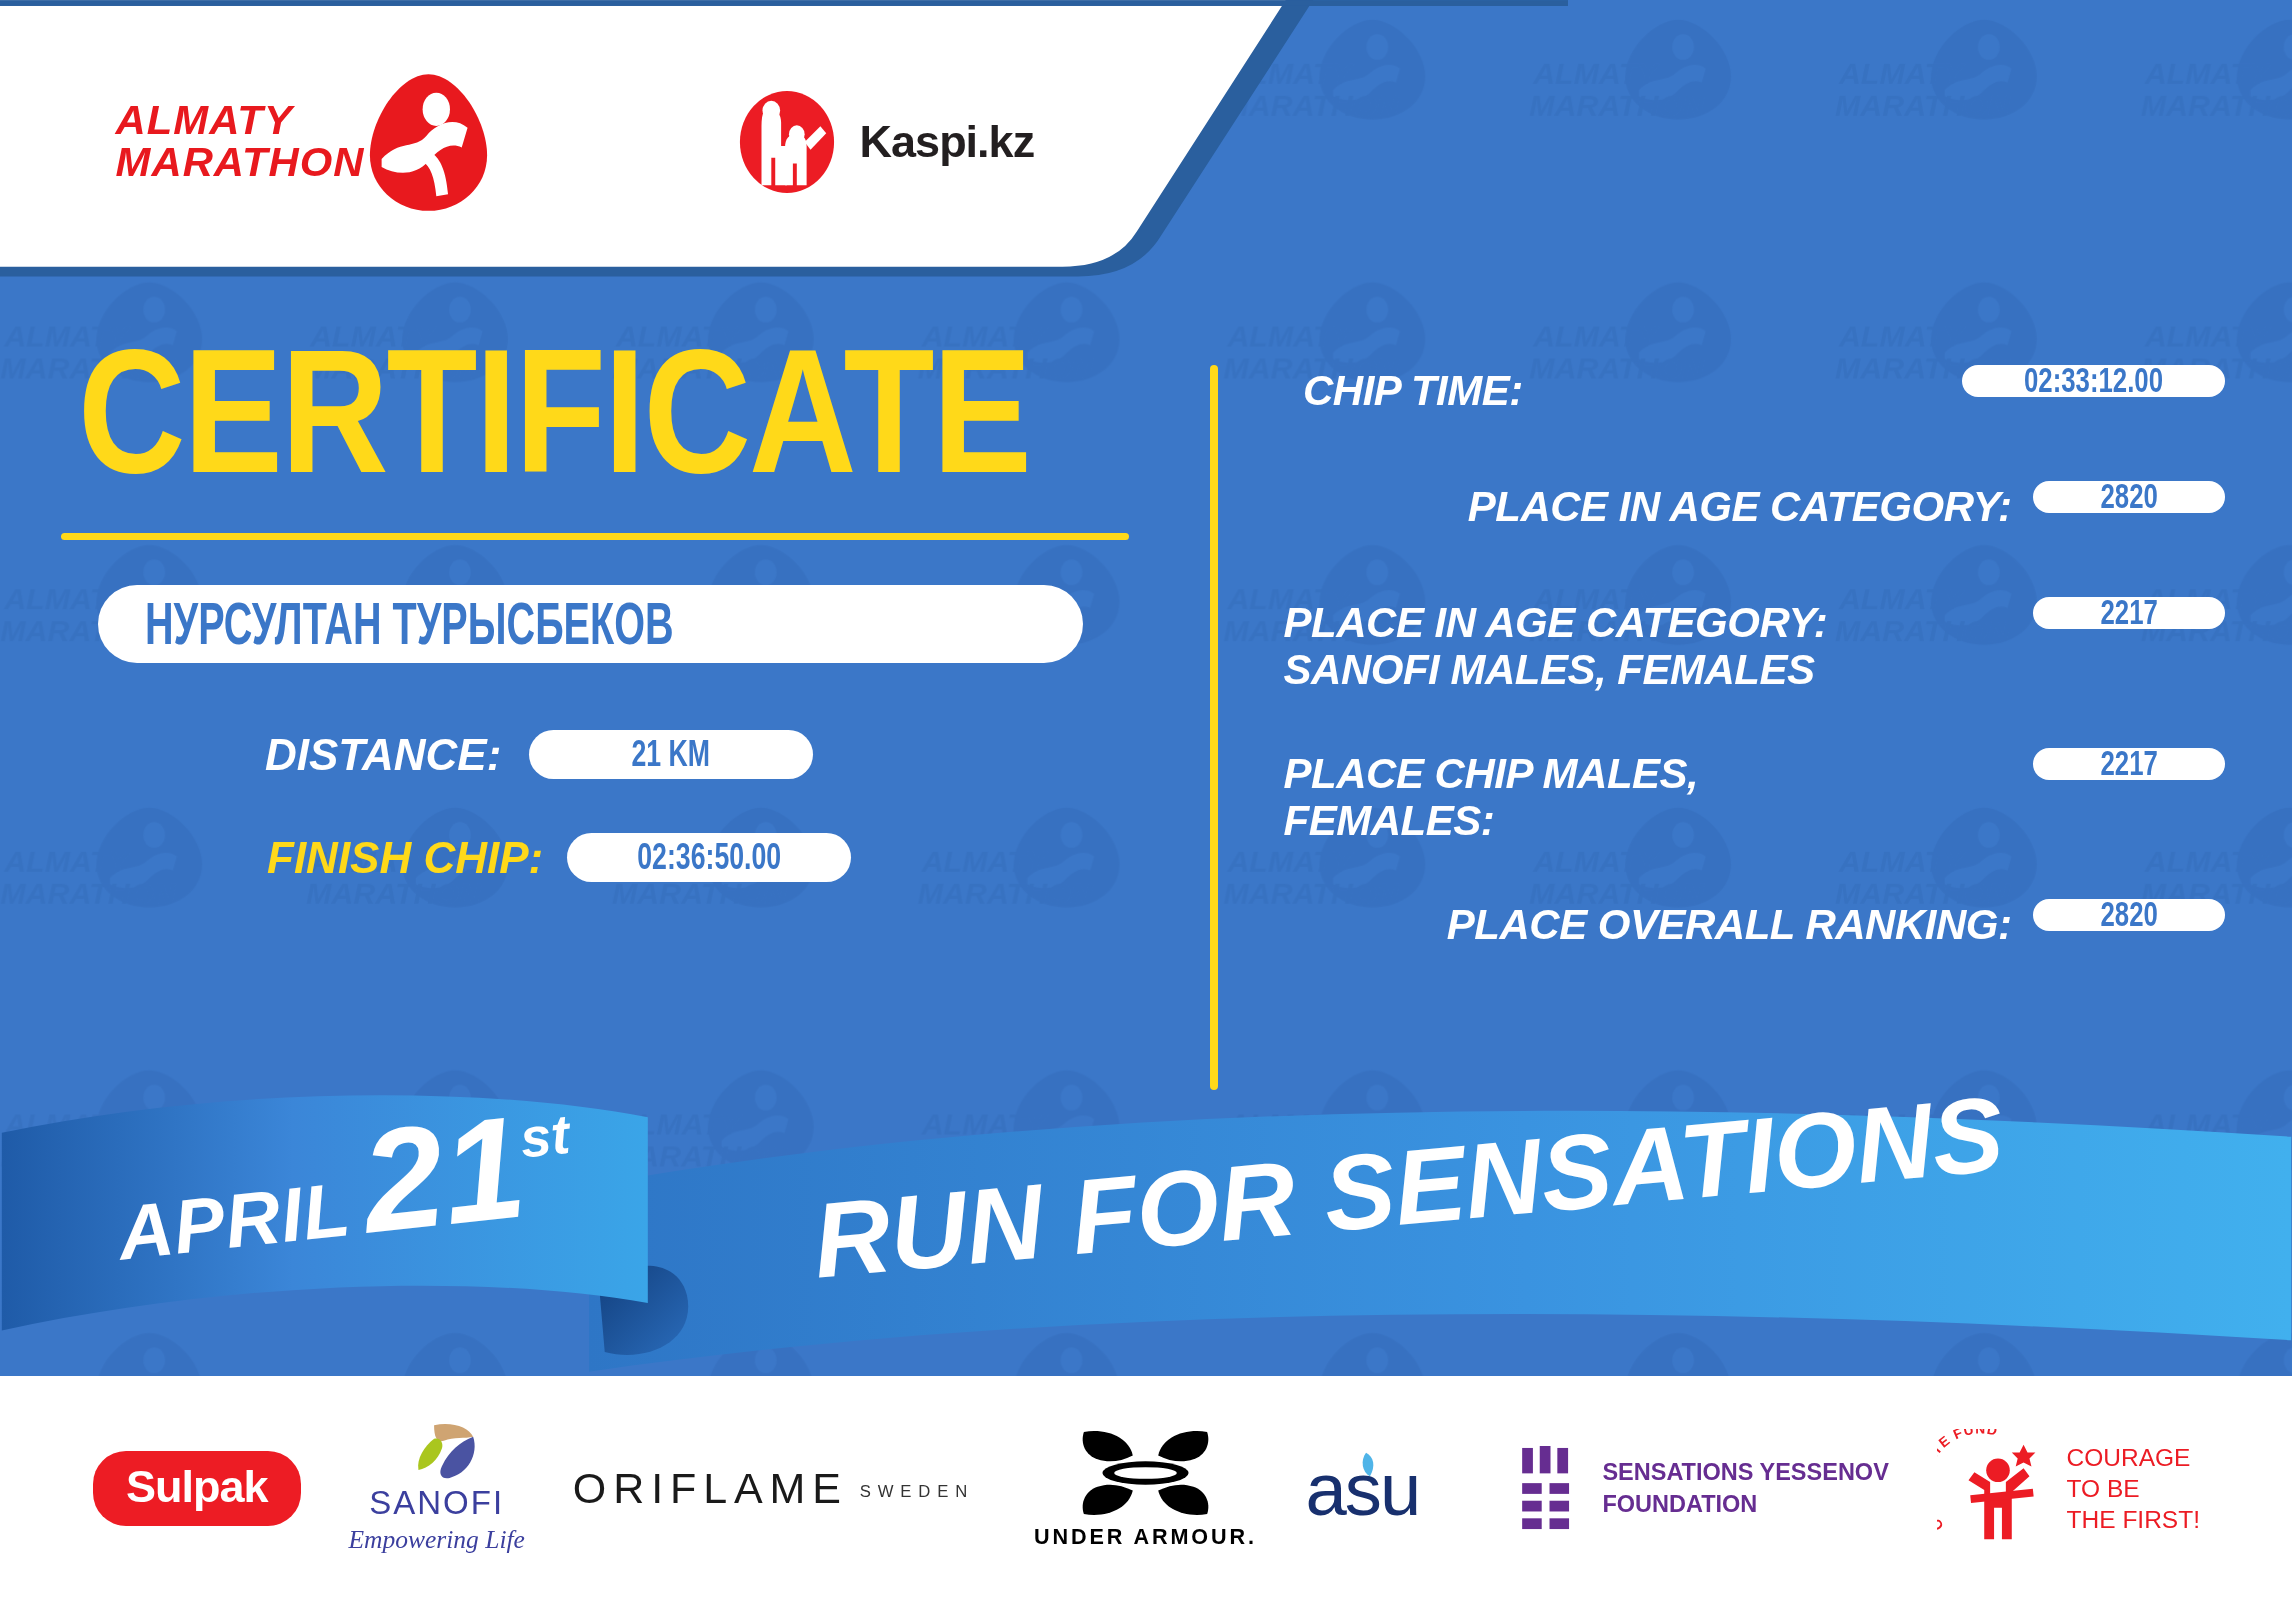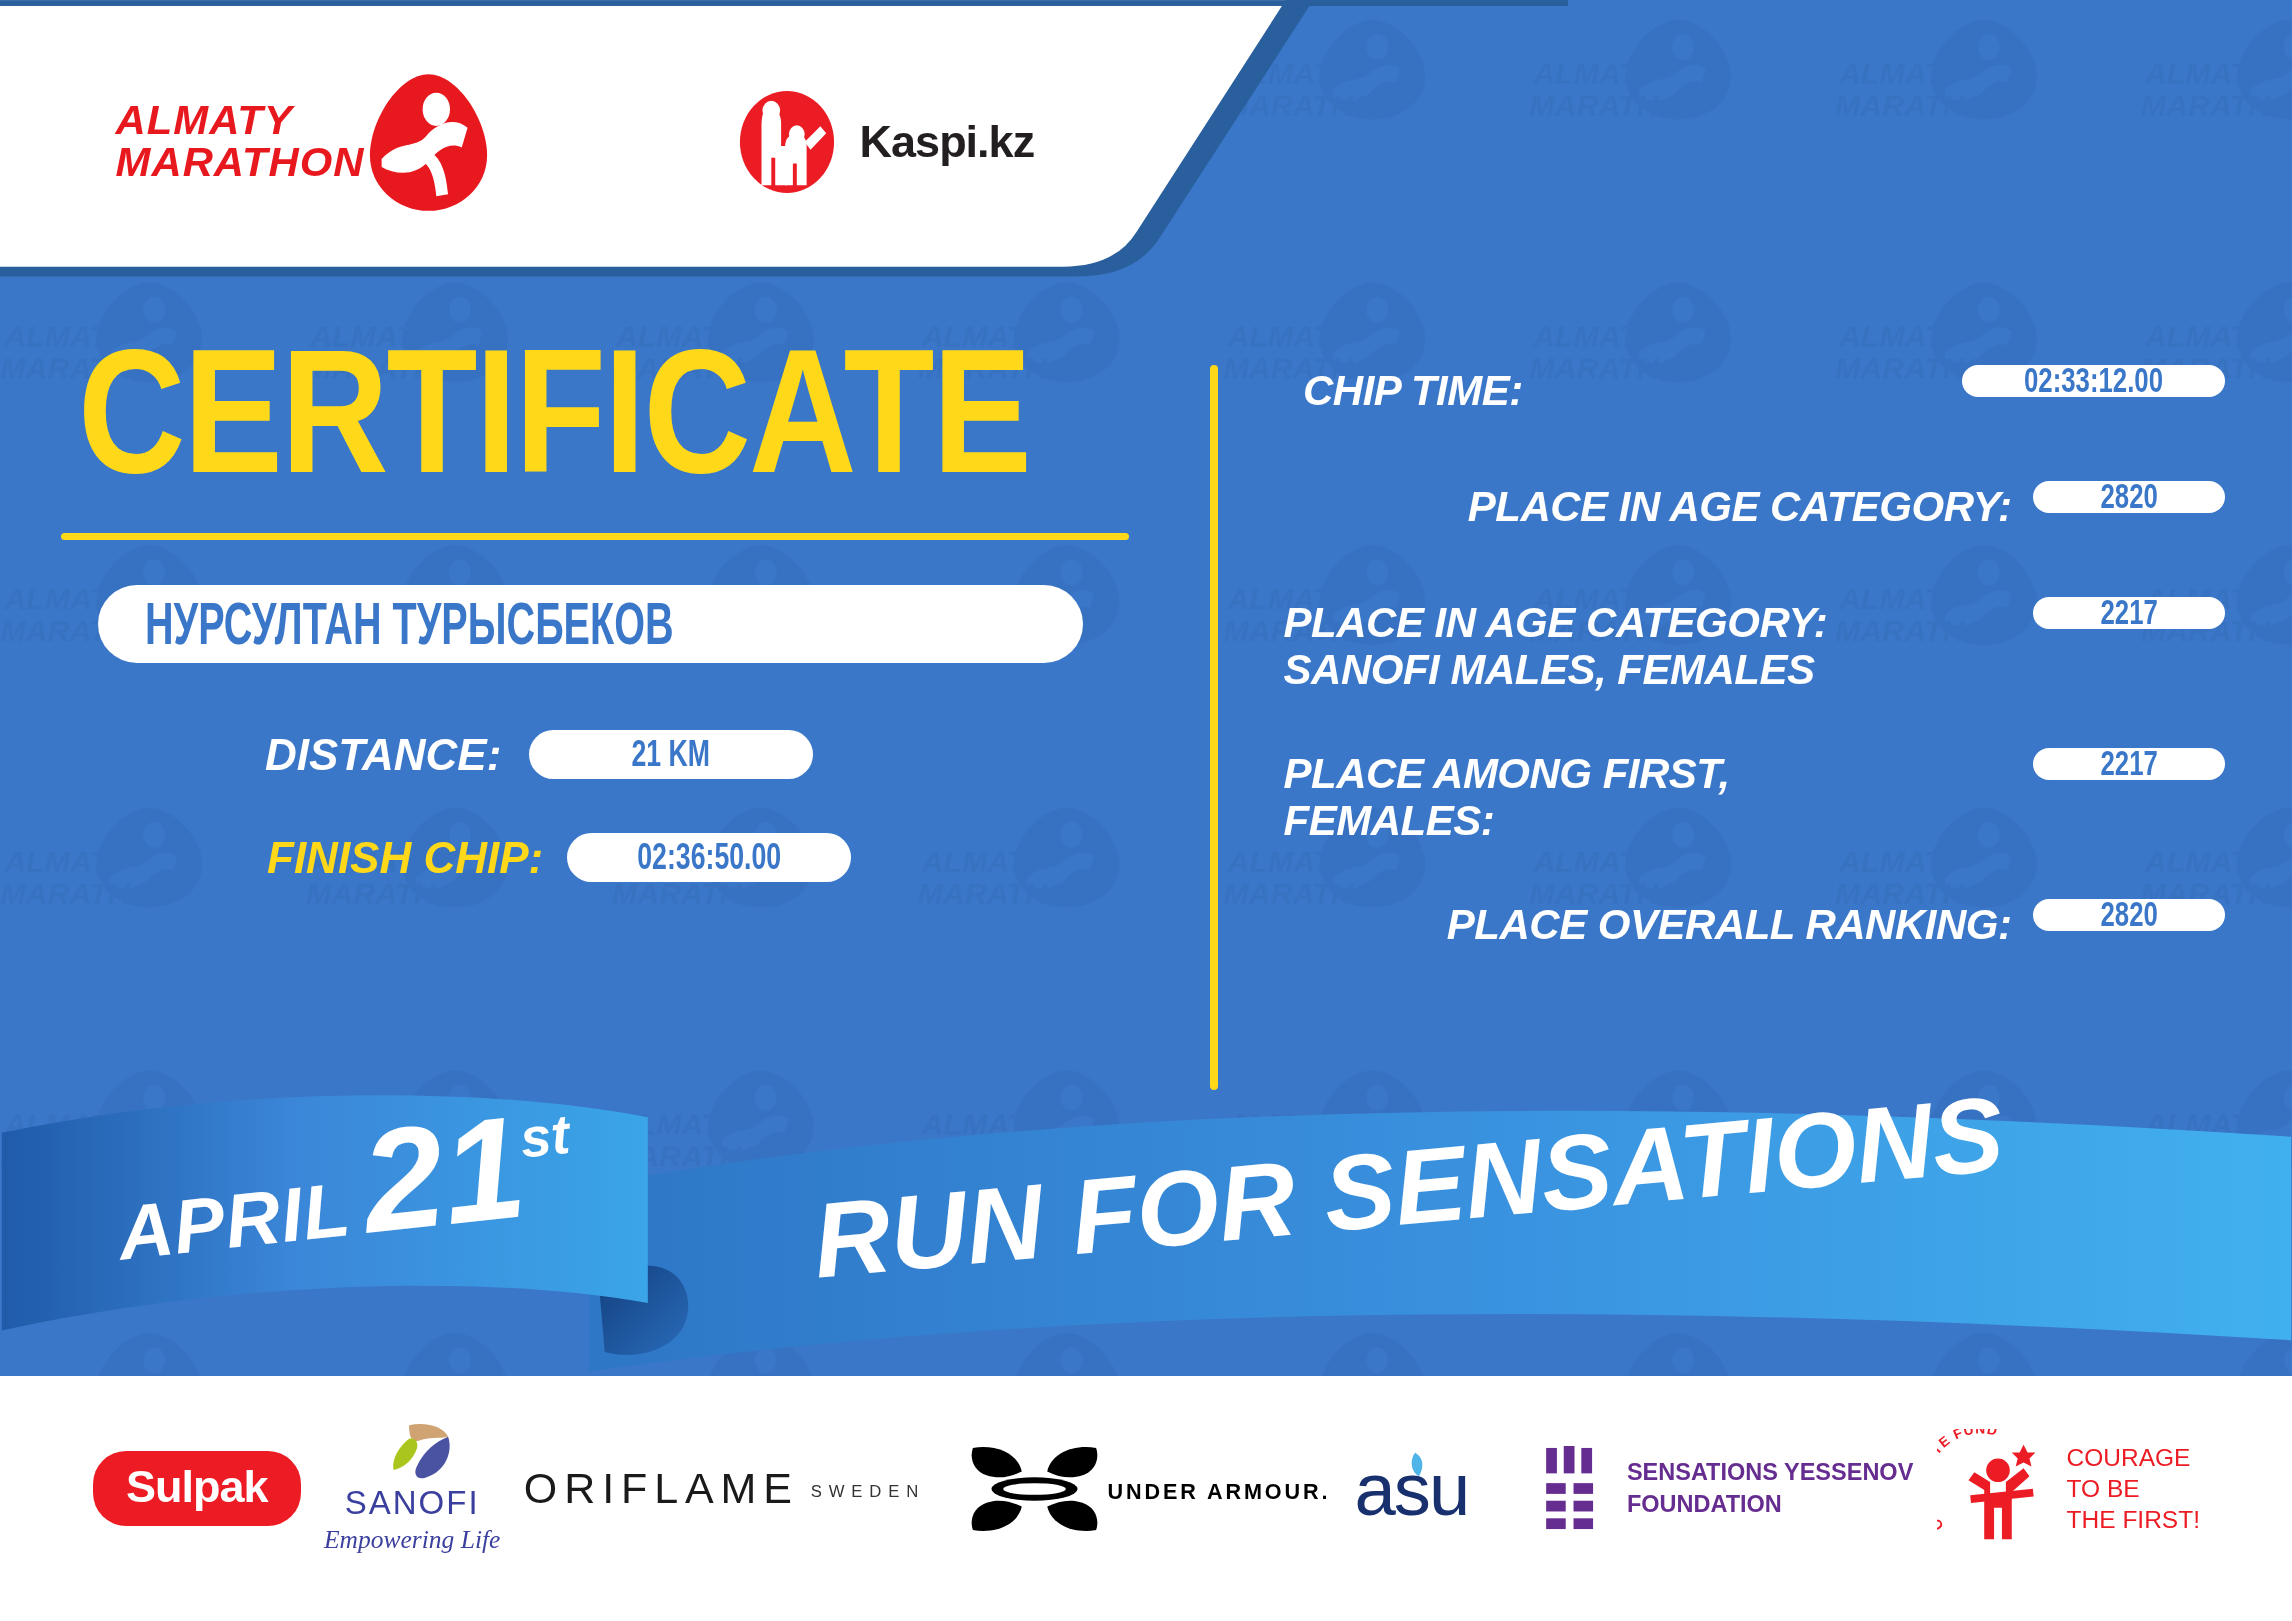--- a/index.html
+++ b/index.html
@@ -257,21 +257,21 @@
   }
   .oriflame .sw {
     display:flex; align-items:center; gap:11.8px; margin-top:5.9px; width:100%;
   }
   .oriflame .sw .ln { flex:1; height:1.5px; background:#444; }
   .oriflame .sw .t {
     color:#333; font-size:16.7px; letter-spacing:6.9px;
     font-family:"Liberation Sans", sans-serif;
   }
 
-  .ua { display:flex; flex-direction:row; align-items:center; }
+  .ua { display:flex; flex-direction:column; align-items:center; }
   .ua .nm {
     color:#000; font-family:"Liberation Sans", sans-serif;
     font-weight:bold; font-size:21.6px; letter-spacing:2.9px; margin-top:5.9px;
   }
 
   .asu { display:flex; align-items:center; }
 
   .yessenov { display:flex; align-items:center; gap:21.6px; }
   .yessenov .txt {
     color:#662d91; font-family:"Liberation Sans", sans-serif;
@@ -397,21 +397,21 @@
         <div>PLACE IN AGE CATEGORY:</div>
         <div>SANOFI MALES, FEMALES</div>
       </div>
       <div class="rpill">
         <span>2217</span>
       </div>
     </div>
 
     <div class="rrow">
       <div class="rlbl" style="text-align:left;padding-left:19.6px;">
-        <div>PLACE AMONG FIRST,</div>
+        <div>PLACE CHIP MALES,</div>
         <div>FEMALES:</div>
       </div>
       <div class="rpill">
         <span>2217</span>
       </div>
     </div>
 
     <div class="rrow">
       <div class="rlbl" style="text-align:right;">PLACE OVERALL RANKING:</div>
       <div class="rpill">

